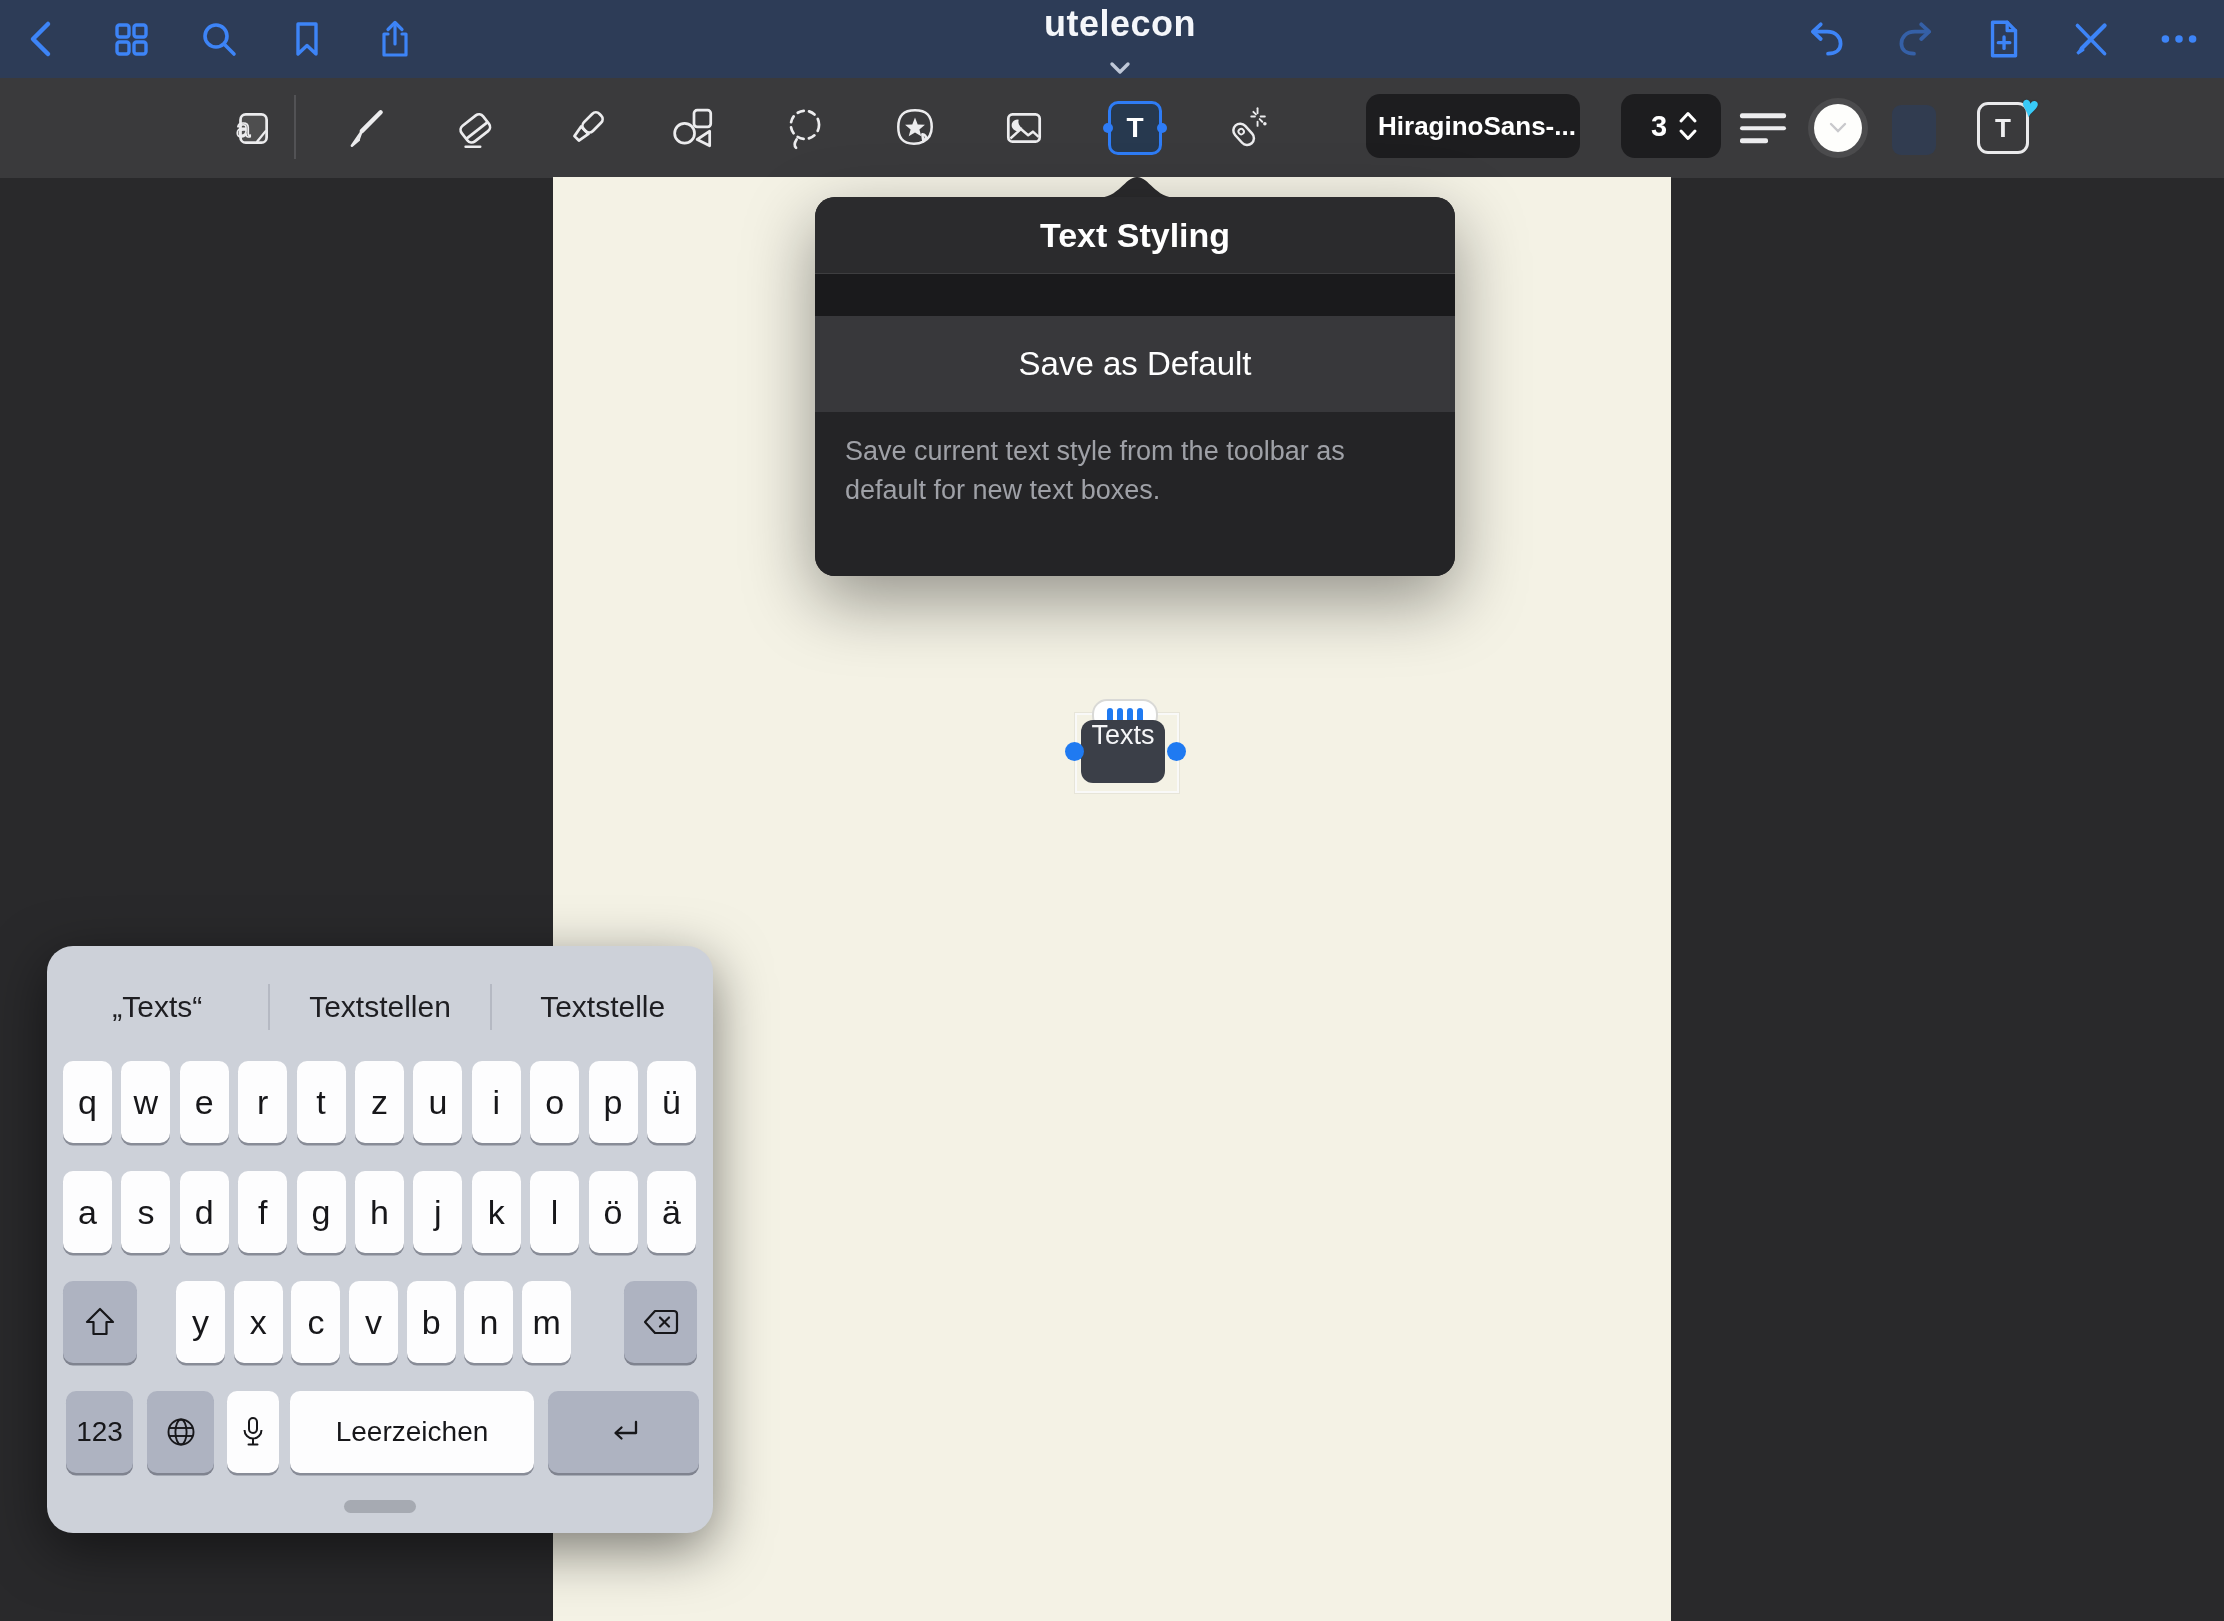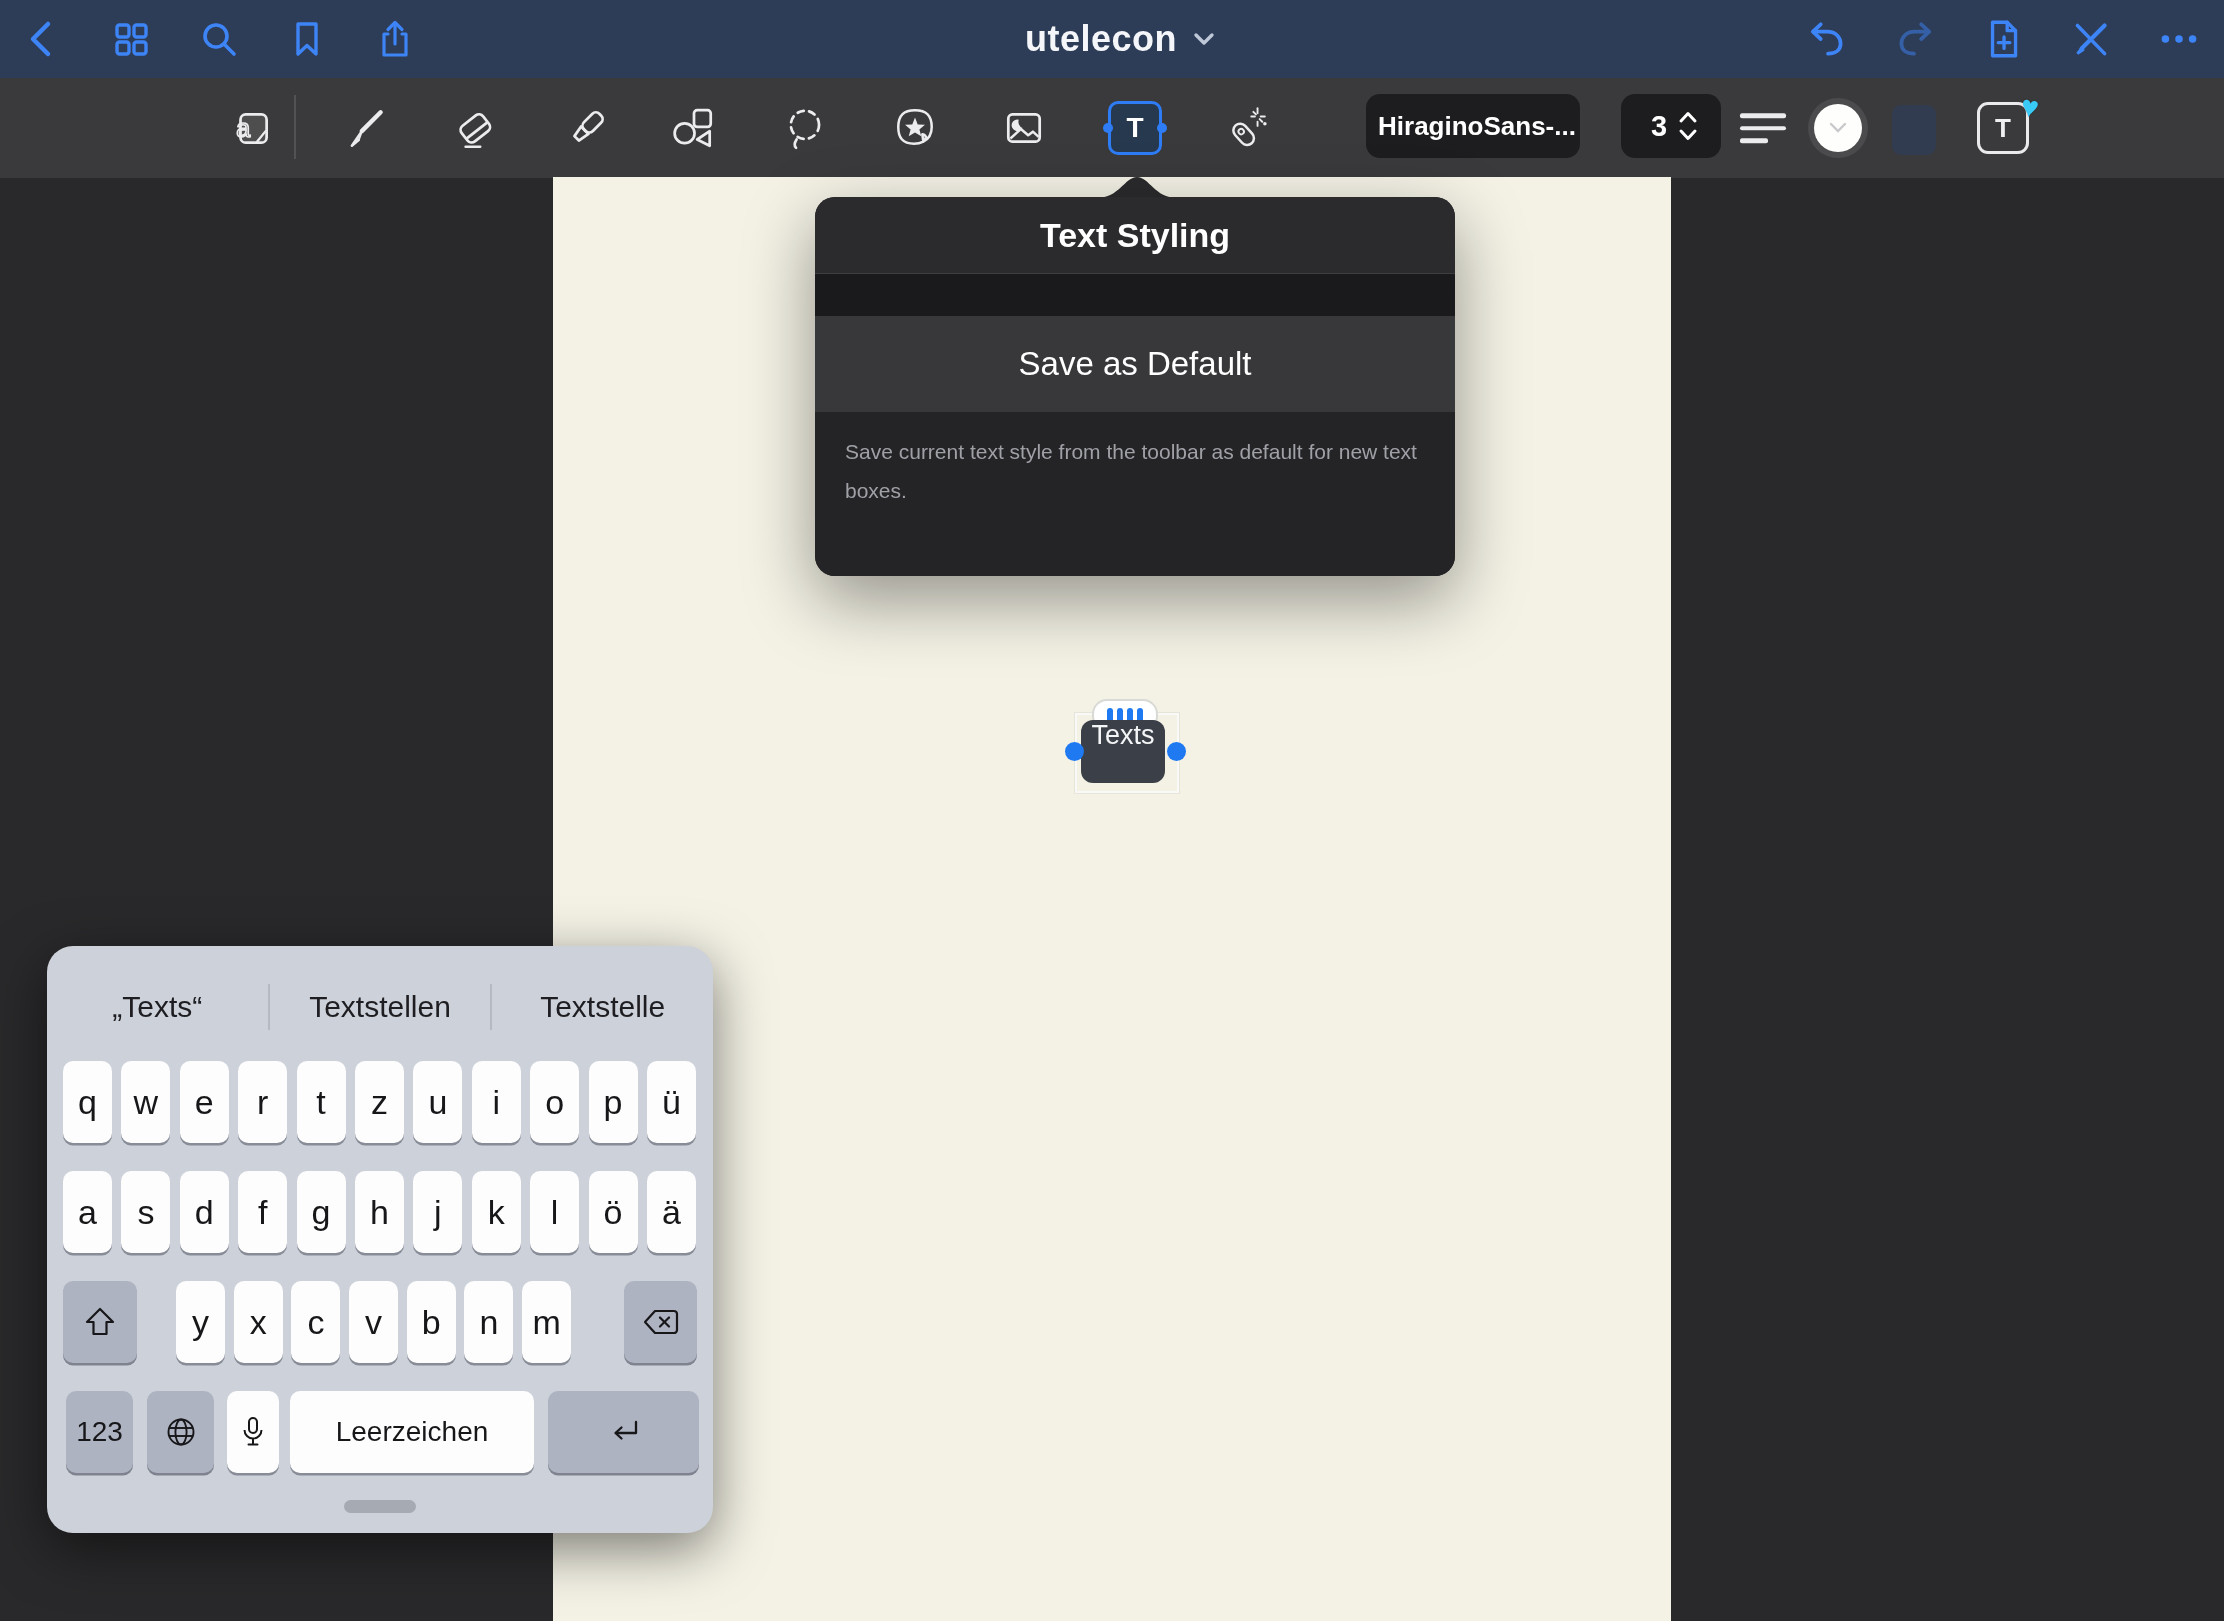--- a/index.html
+++ b/index.html
@@ -3,21 +3,21 @@
 <meta charset="utf-8">
 <style>
   html,body{margin:0;padding:0;background:#111;}
   .screen{position:relative;width:2224px;height:1621px;overflow:hidden;
     font-family:"Liberation Sans","DejaVu Sans",sans-serif;background:#29292B;}
   
   .topbar{position:absolute;left:0;top:0;width:2224px;height:78px;background:#2D3C57;}
   .tb-ic{position:absolute;top:39px;transform:translate(-50%,-50%);width:56px;height:56px;
     display:flex;align-items:center;justify-content:center;}
   .title-wrap{position:absolute;left:1120px;top:39px;transform:translate(-50%,-50%);
-    display:flex;align-items:center;gap:16px;}
+    display:flex;align-items:center;gap:16px;flex-direction:column;}
   .doc-title{color:#F4F6FA;font-size:36px;font-weight:bold;letter-spacing:.5px;}
   
   .toolbar{position:absolute;left:0;top:78px;width:2224px;height:100px;background:#3A3A3C;}
   .tool{position:absolute;top:50px;transform:translate(-50%,-50%);width:60px;height:60px;
     display:flex;align-items:center;justify-content:center;}
   .tool-divider{position:absolute;left:294px;top:17px;width:2px;height:64px;background:#525255;}
   .text-tool-selected{position:absolute;left:1135px;top:50px;transform:translate(-50%,-50%);
     width:48px;height:48px;border-radius:10px;background:#27394F;border:3px solid #2E7CF6;
     display:flex;align-items:center;justify-content:center;color:#FFF;font-size:28px;font-weight:bold;}
   .text-tool-selected .hdot{position:absolute;top:50%;width:10px;height:10px;border-radius:50%;
@@ -46,21 +46,21 @@
   
   .pop-arrow{position:absolute;left:1097px;top:177px;width:80px;height:21px;}
   .popover{position:absolute;left:815px;top:197px;width:640px;height:379px;border-radius:20px;
     background:#2B2B2D;overflow:hidden;box-shadow:0 24px 70px rgba(0,0,0,.4);
     display:flex;flex-direction:column;}
   .pop-header{height:76px;display:flex;align-items:center;justify-content:center;
     color:#FFF;font-size:34px;font-weight:bold;background:#2B2B2D;}
   .pop-strip{height:42px;background:#1A1A1C;border-top:1px solid #3E3E40;}
   .pop-save{height:96px;background:#38383B;display:flex;align-items:center;justify-content:center;
     color:#FFF;font-size:33px;}
-  .pop-desc{flex:1;background:#242426;color:#9FA1A7;font-size:21px;line-height:39px;
+  .pop-desc{flex:1;background:#242426;color:#9FA1A7;font-size:27px;line-height:39px;
     padding:20px 30px 0 30px;}
   
   .sel-frame{position:absolute;left:1075px;top:713px;width:100px;height:76px;
     border:2px solid rgba(250,250,250,.9);box-shadow:0 0 0 1px rgba(0,0,0,.05);}
   .sel-capsule{position:absolute;left:1092px;top:699px;width:62px;height:28px;border-radius:15px;
     background:#FFF;border:2px solid #D9D9D6;display:flex;align-items:center;justify-content:center;gap:4px;}
   .sel-capsule i{display:block;width:6px;height:15px;border-radius:3px;background:#1F7AF1;}
   .textbox{position:absolute;left:1081px;top:720px;width:84px;height:63px;border-radius:12px;
     background:#3B3F48;display:flex;align-items:flex-start;justify-content:center;
     color:#F4F5F7;font-size:27px;}

